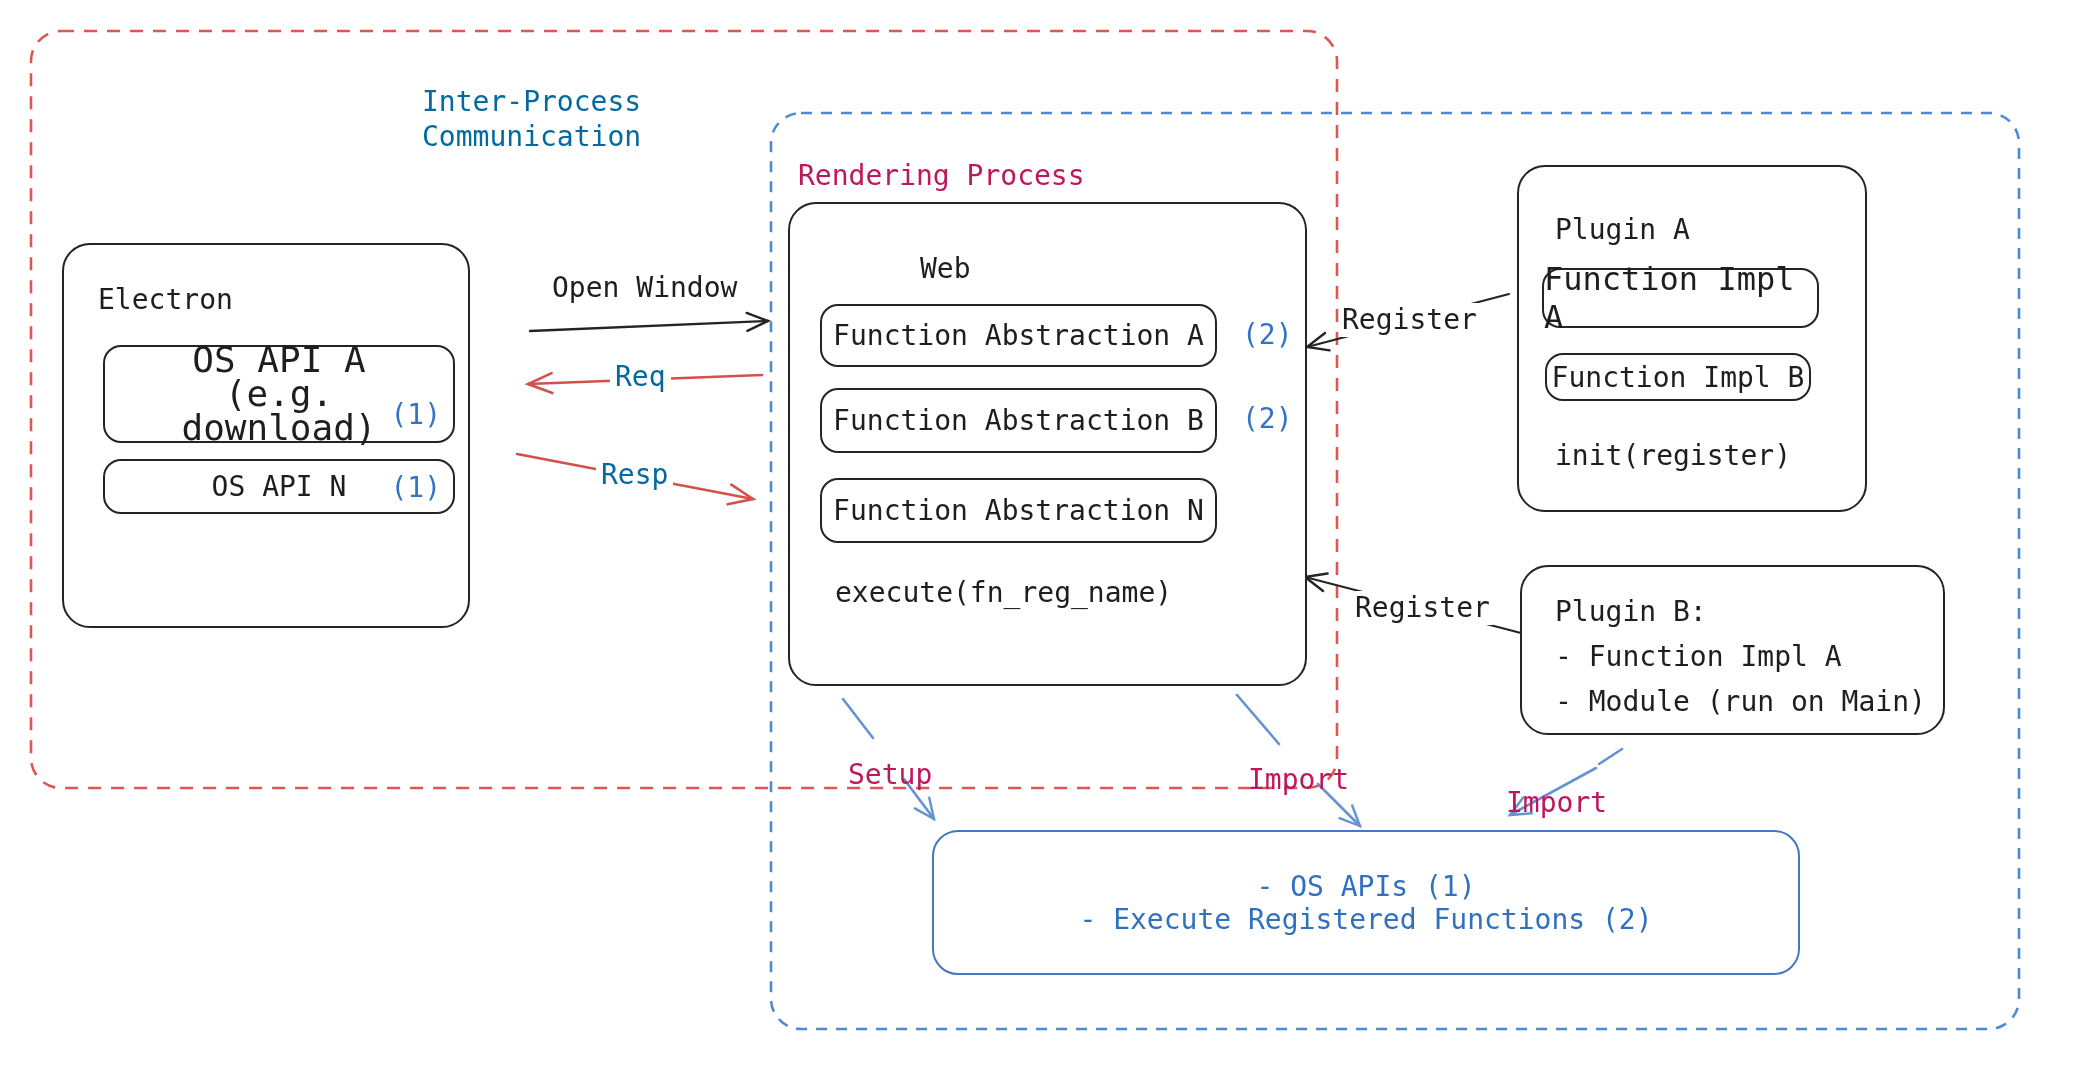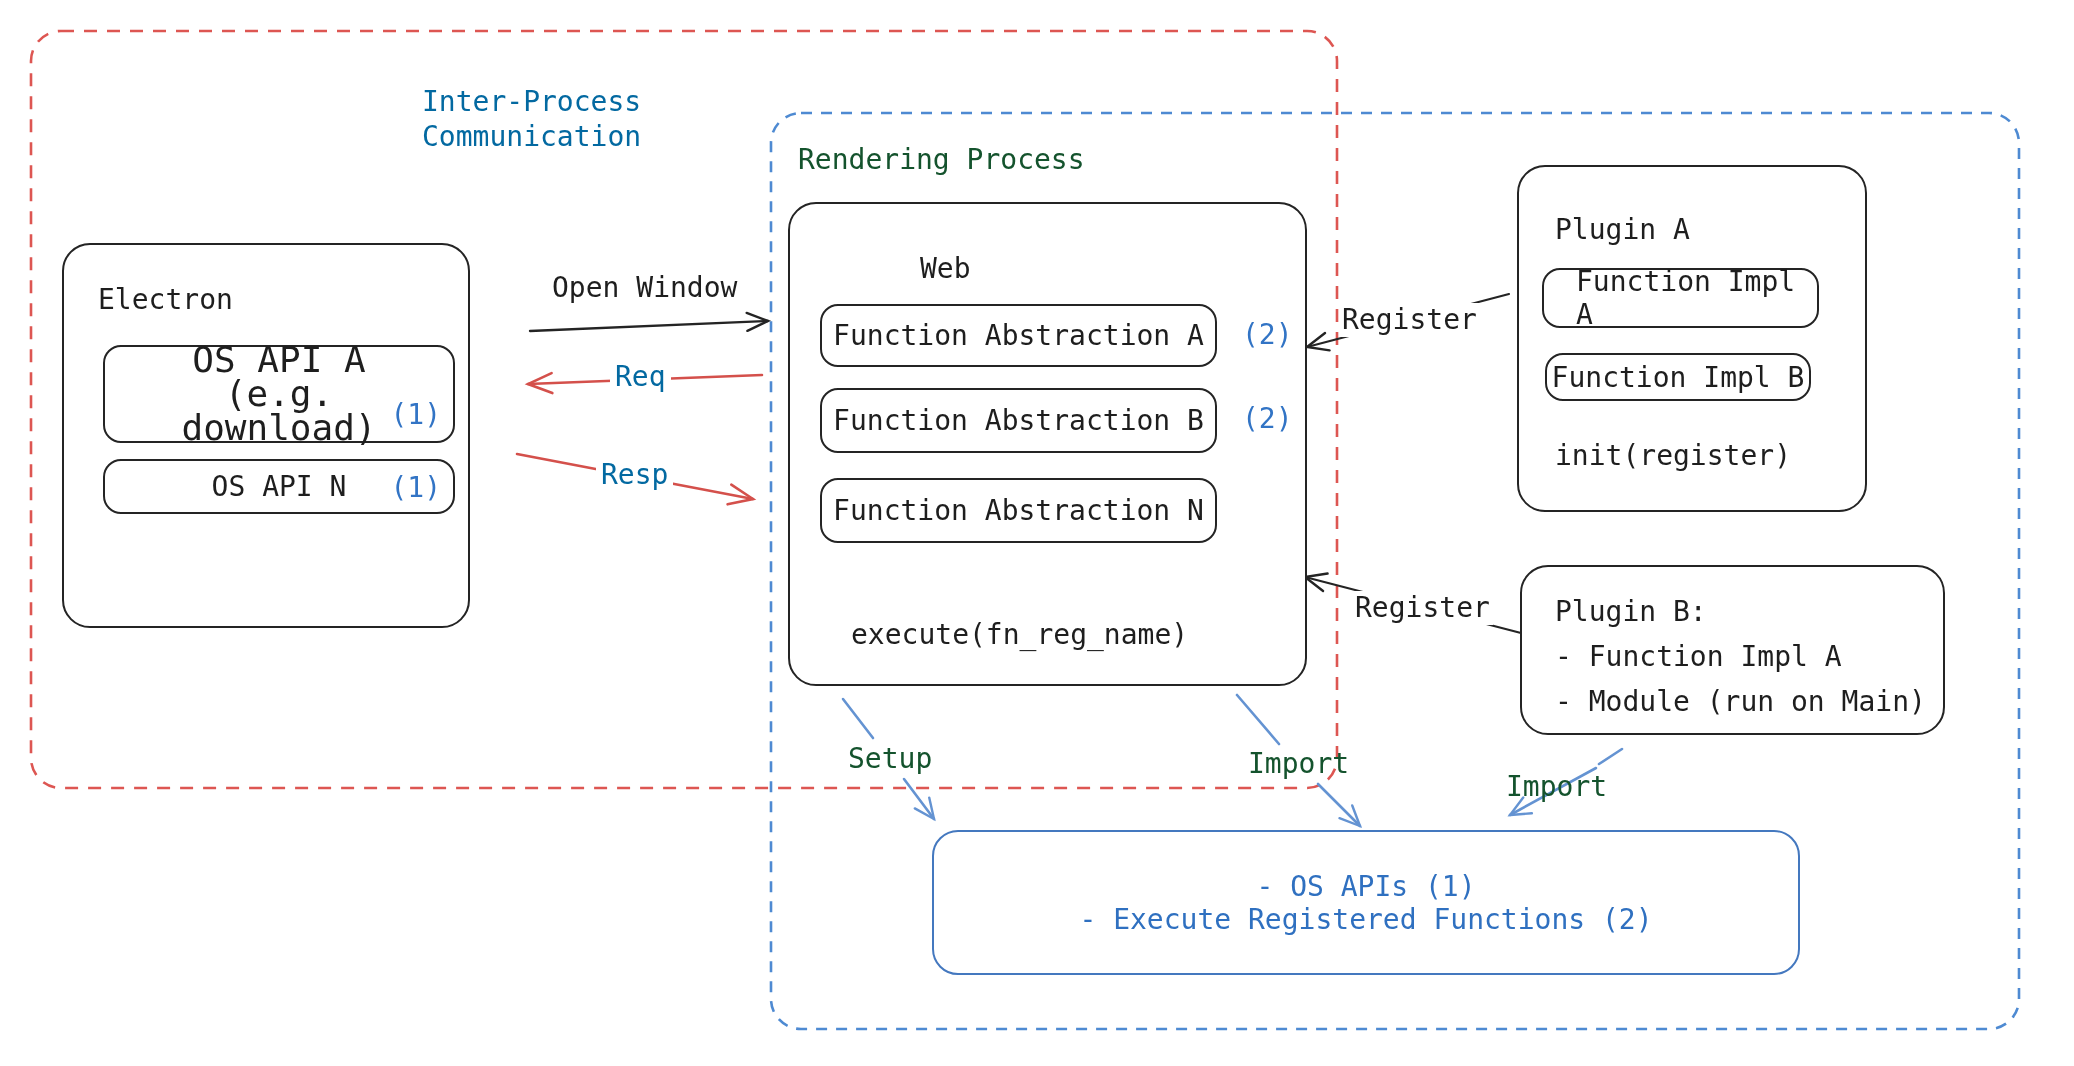--- a/index.html
+++ b/index.html
@@ -7,21 +7,21 @@
     position:relative;width:2074px;height:1066px;background:#ffffff;overflow:hidden;
     font-family:"DejaVu Sans Mono","Liberation Mono",monospace;color:#1e1e1e;
   }
   #arrow-layer{position:absolute;left:0;top:0;width:2074px;height:1066px;z-index:1;pointer-events:none;}
   .box{position:absolute;background:#ffffff;border:2.4px solid #242424;border-radius:28px;z-index:2;box-sizing:border-box;}
   .inner-box{position:absolute;background:#ffffff;border:2.2px solid #242424;border-radius:18px;z-index:3;box-sizing:border-box;
     display:flex;align-items:center;justify-content:center;}
   .lbl{position:absolute;font-size:28px;line-height:34px;white-space:nowrap;z-index:4;}
   .badge{color:#3274c5;}
   .red-text{color:#0369a1;}
-  .blue-text{color:#14532d;}
+  .blue-text{color:#be185d;margin-top:16px;}
   .on-line{background:#ffffff;padding:0 5px;}
   .center-txt{text-align:center;}
   .prewrap{white-space:pre-line;}
   .core-box{position:absolute;background:#ffffff;border:2.4px solid #4478bf;border-radius:26px;z-index:2;box-sizing:border-box;
     display:flex;flex-direction:column;align-items:center;justify-content:center;}
   .core-line{font-size:28px;line-height:33px;color:#2f70c0;white-space:nowrap;}
   .pb-line{position:absolute;font-size:28px;line-height:34px;white-space:nowrap;}
 </style>
 </head>
 <body>
@@ -90,27 +90,27 @@
 
     <div class="inner-box" style="left:30px;top:184px;width:397px;height:65px;">
       <span style="font-size:28px;">Function Abstraction B</span>
     </div>
     <span class="lbl badge" style="left:452px;top:198px;">(2)</span>
 
     <div class="inner-box" style="left:30px;top:274px;width:397px;height:65px;">
       <span style="font-size:28px;">Function Abstraction N</span>
     </div>
 
-    <div class="lbl" style="left:61px;top:372px;margin-top:42px;">execute(fn_reg_name)</div>
+    <div class="lbl" style="left:45px;top:372px;">execute(fn_reg_name)</div>
   </div>
 
   <div class="box" style="left:1517px;top:165px;width:350px;height:347px;">
     <div class="lbl" style="left:36px;top:46px;">Plugin A</div>
     <div class="inner-box" style="left:23px;top:101px;width:277px;height:60px;">
-      <span style="font-size:28px;margin-left:32px;">Function Impl A</span>
+      <span style="font-size:32px;">Function Impl A</span>
     </div>
     <div class="inner-box" style="left:26px;top:186px;width:266px;height:48px;">
       <span style="font-size:28px;">Function Impl B</span>
     </div>
     <div class="lbl" style="left:36px;top:272px;">init(register)</div>
   </div>
 
   <div class="box" style="left:1520px;top:565px;width:425px;height:170px;">
     <div class="pb-line" style="left:33px;top:28px;">Plugin B:</div>
     <div class="pb-line" style="left:33px;top:73px;">- Function Impl A</div>

